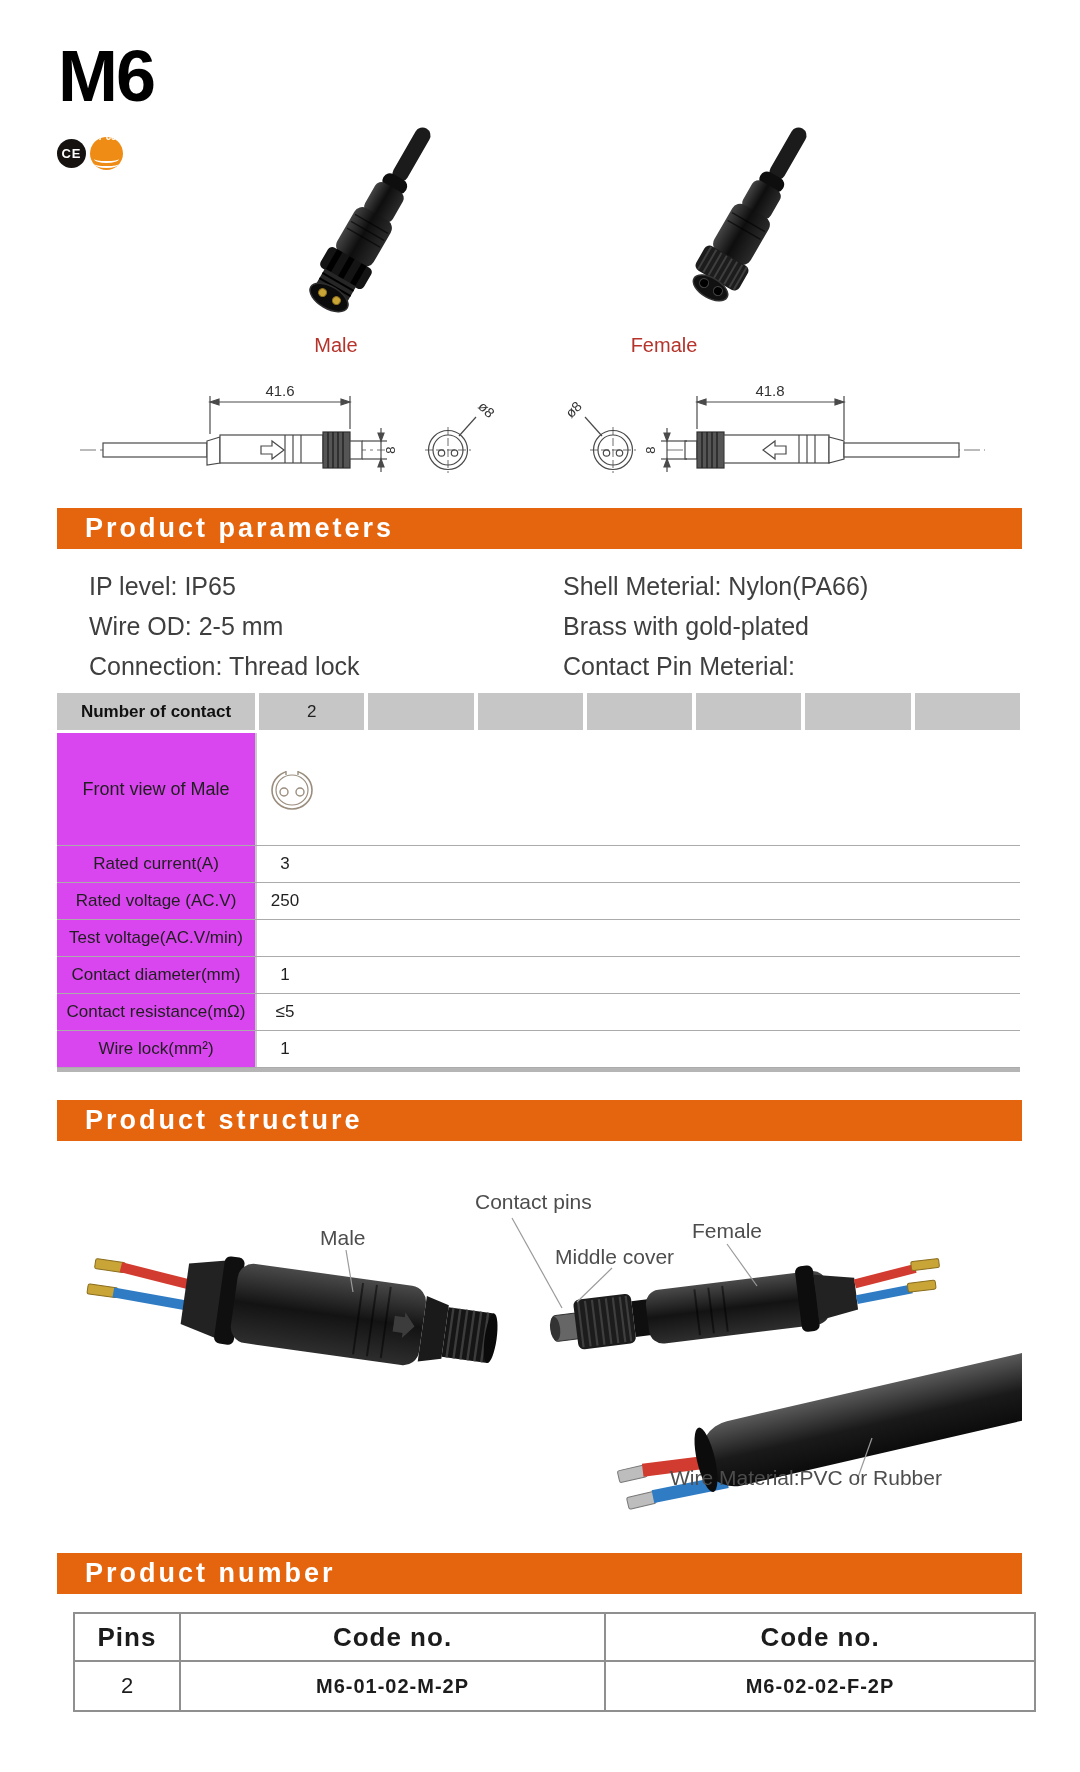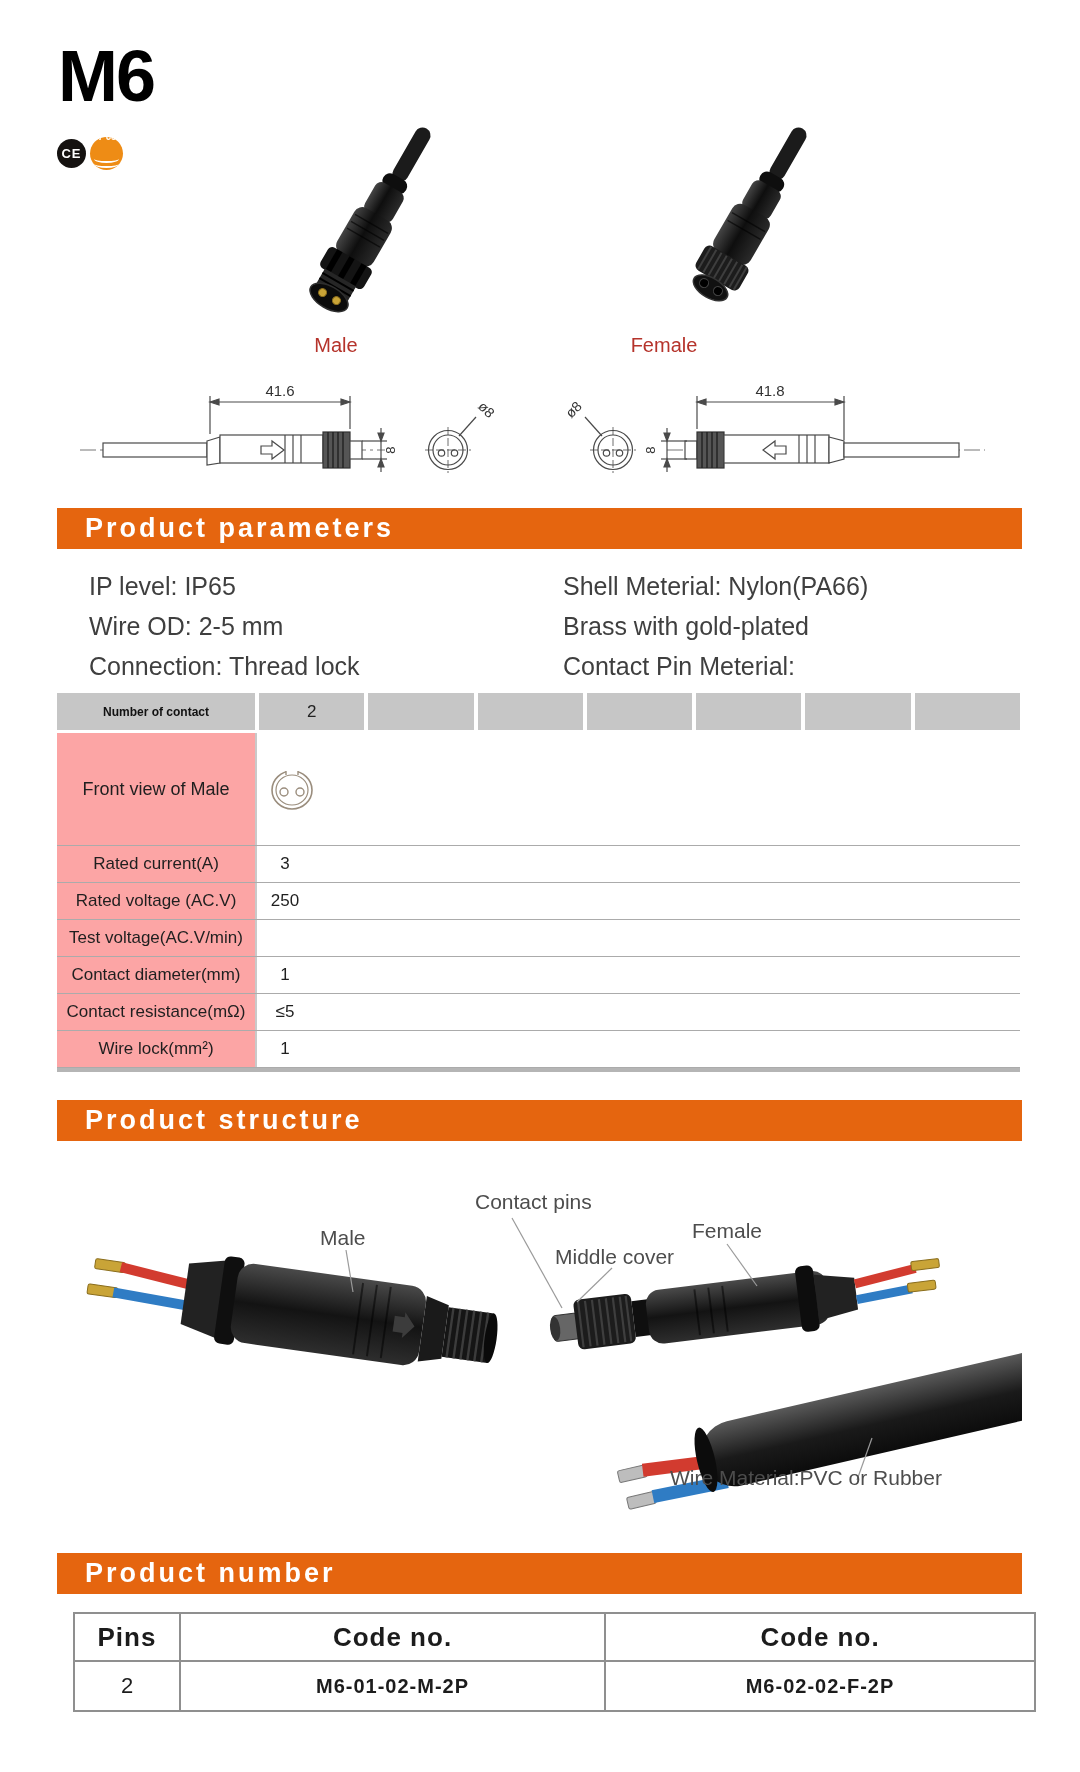--- a/index.html
+++ b/index.html
@@ -27,26 +27,26 @@
           color:#fff;font-size:27px;font-weight:bold;letter-spacing:3px;
           line-height:41px;padding-left:28px;box-sizing:border-box;}
   
   .spec-col{position:absolute;top:566px;font-size:25px;color:#3F3F3F;}
   .spec-col div{height:40px;line-height:40px;}
   .spec-left{left:89px;}
   .spec-right{left:563px;}
   
   .params-table{position:absolute;left:57px;top:693px;width:963px;}
   .ph-row{display:flex;height:37px;gap:4px;margin-bottom:3px;}
-  .ph-label{width:198px;background:#C6C6C6;font-size:12px;font-weight:bold;color:#111;
+  .ph-label{width:198px;background:#C6C6C6;font-size:17px;font-weight:bold;color:#111;
             display:flex;align-items:center;justify-content:center;}
   .ph-cell{flex:1;background:#C6C6C6;display:flex;align-items:center;justify-content:center;
            font-size:17px;color:#222;}
   .pt-row{display:flex;align-items:stretch;border-bottom:1px solid #ABABAB;}
-  .pt-label{width:198px;background:#fca5a5;border-right:2px solid #C9C9C9;
+  .pt-label{width:198px;background:#d946ef;border-right:2px solid #C9C9C9;
             display:flex;align-items:center;justify-content:center;
             font-size:17px;color:#1f1f1f;text-align:center;}
   .pt-valwrap{flex:1;background:#fff;display:flex;align-items:center;}
   .pt-value{width:56px;text-align:center;font-size:17px;color:#1f1f1f;}
   .row-h36{height:36px;} .row-front{height:112px;}
   .front-label{font-size:18px;}
   .pt-bottom{height:4px;background:#B5B5B5;}
   
   .st-label{position:absolute;font-size:21px;color:#4d4d4d;white-space:nowrap;}
   

